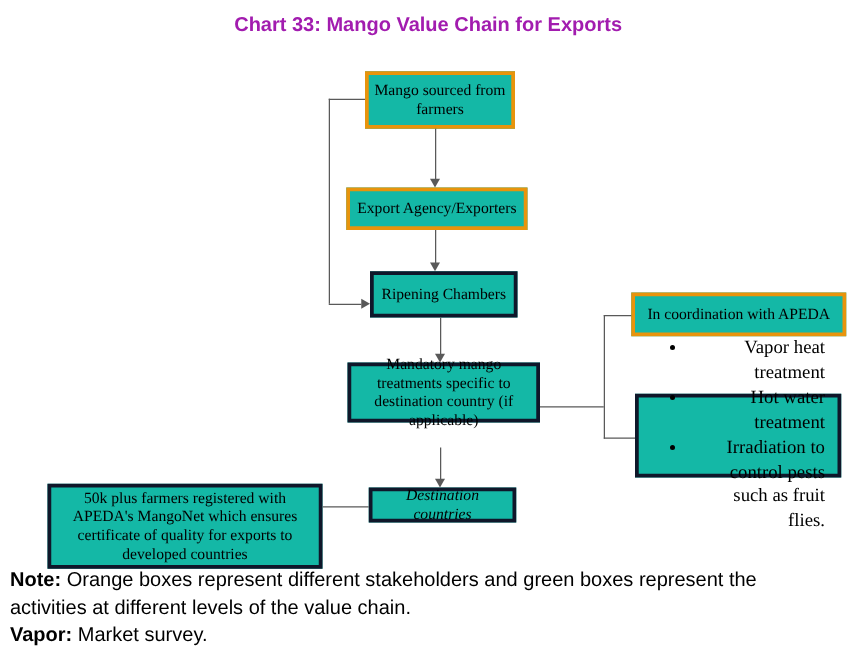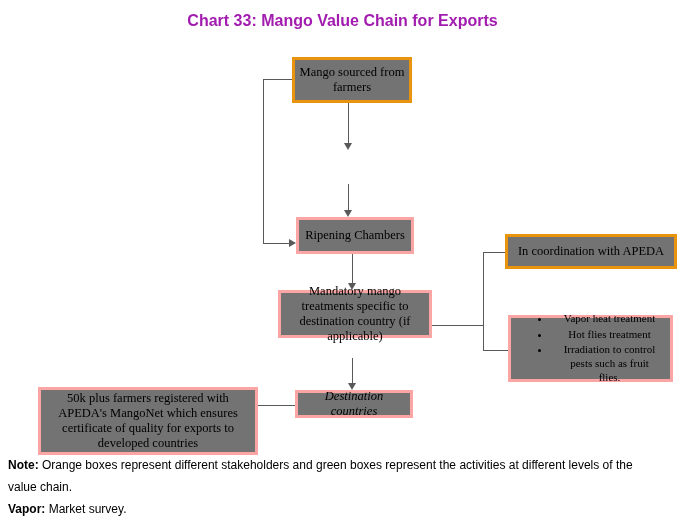--- a/index.html
+++ b/index.html
@@ -23,31 +23,31 @@
     width: 100%;
     text-align: center;
     font-family: "Liberation Sans", sans-serif;
     font-weight: bold;
     font-size: 16px;
     color: #a21caf;
   }
   .box {
     position: absolute;
     box-sizing: border-box;
-    background: #737373;
+    background: #14b8a6;
     display: flex;
     align-items: center;
     justify-content: center;
     text-align: center;
     font-size: 12.5px;
     line-height: 1.22;
     padding: 5px 4px;
   }
   .box.orange { border: 3px solid #E8940C; }
-  .box.green  { border: 3px solid #fca5a5; }
+  .box.green  { border: 3px solid #0f172a; }
 
   .hline, .vline {
     position: absolute;
     background: #595959;
   }
   .hline { height: 1px; }
   .vline { width: 1px; }
 
   .arrow-down {
     position: absolute;
@@ -60,53 +60,56 @@
     position: absolute;
     width: 0; height: 0;
     border-top: 4px solid transparent;
     border-bottom: 4px solid transparent;
     border-left: 7px solid #595959;
   }
 
   .bullets {
     margin: 0;
     padding: 0 6px 0 36px;
-    text-align: center;
-    font-size: 11px;
+    text-align: right;
+    font-size: 15px;
     line-height: 1.3;
   }
   .bullets li {
     list-style-type: disc;
     margin: 0 0 1px 0;
     padding-left: 8px;
   }
 
   .notes {
     position: absolute;
     left: 8px;
     top: 454px;
     width: 655px;
     font-family: "Liberation Sans", sans-serif;
-    font-size: 12px;
+    font-size: 16px;
     line-height: 22px;
     color: #000000;
   }
   .notes b { font-weight: bold; }
 </style>
 </head>
 <body>
 
 <div id="canvas">
 
   <div class="title">Chart 33: Mango Value Chain for Exports</div>
 
   <div class="box orange" style="left:292px; top:57px; width:120px; height:46px;">
     <span>Mango sourced from farmers</span>
   </div>
 
+  <div class="box orange" style="left:277px; top:150px; width:145px; height:34px;">
+    <span>Export Agency/Exporters</span>
+  </div>
 
   <div class="box green" style="left:296px; top:217px; width:118px; height:37px;">
     <span>Ripening Chambers</span>
   </div>
 
   <div class="box green" style="left:278px; top:290px; width:154px; height:48px;">
     <span>Mandatory mango treatments specific to destination country (if applicable)</span>
   </div>
 
   <div class="box green" style="left:295px; top:390px; width:118px; height:28px;font-style:italic;">
@@ -117,21 +120,21 @@
     <span>50k plus farmers registered with APEDA's MangoNet which ensures certificate of quality for exports to developed countries</span>
   </div>
 
   <div class="box orange" style="left:505px; top:234px; width:172px; height:35px;">
     <span>In coordination with APEDA</span>
   </div>
 
   <div class="box green" style="left:508px; top:315px; width:165px; height:67px; justify-content:flex-start;">
     <ul class="bullets">
       <li>Vapor heat treatment</li>
-      <li>Hot flies treatment</li>
+      <li>Hot water treatment</li>
       <li>Irradiation to control pests such as fruit flies.</li>
     </ul>
   </div>
 
   <div class="vline" style="left:348px; top:103px; height:41px;"></div>
   <div class="arrow-down" style="left:344px; top:143px;"></div>
 
   <div class="vline" style="left:348px; top:184px; height:27px;"></div>
   <div class="arrow-down" style="left:344px; top:210px;"></div>
 

